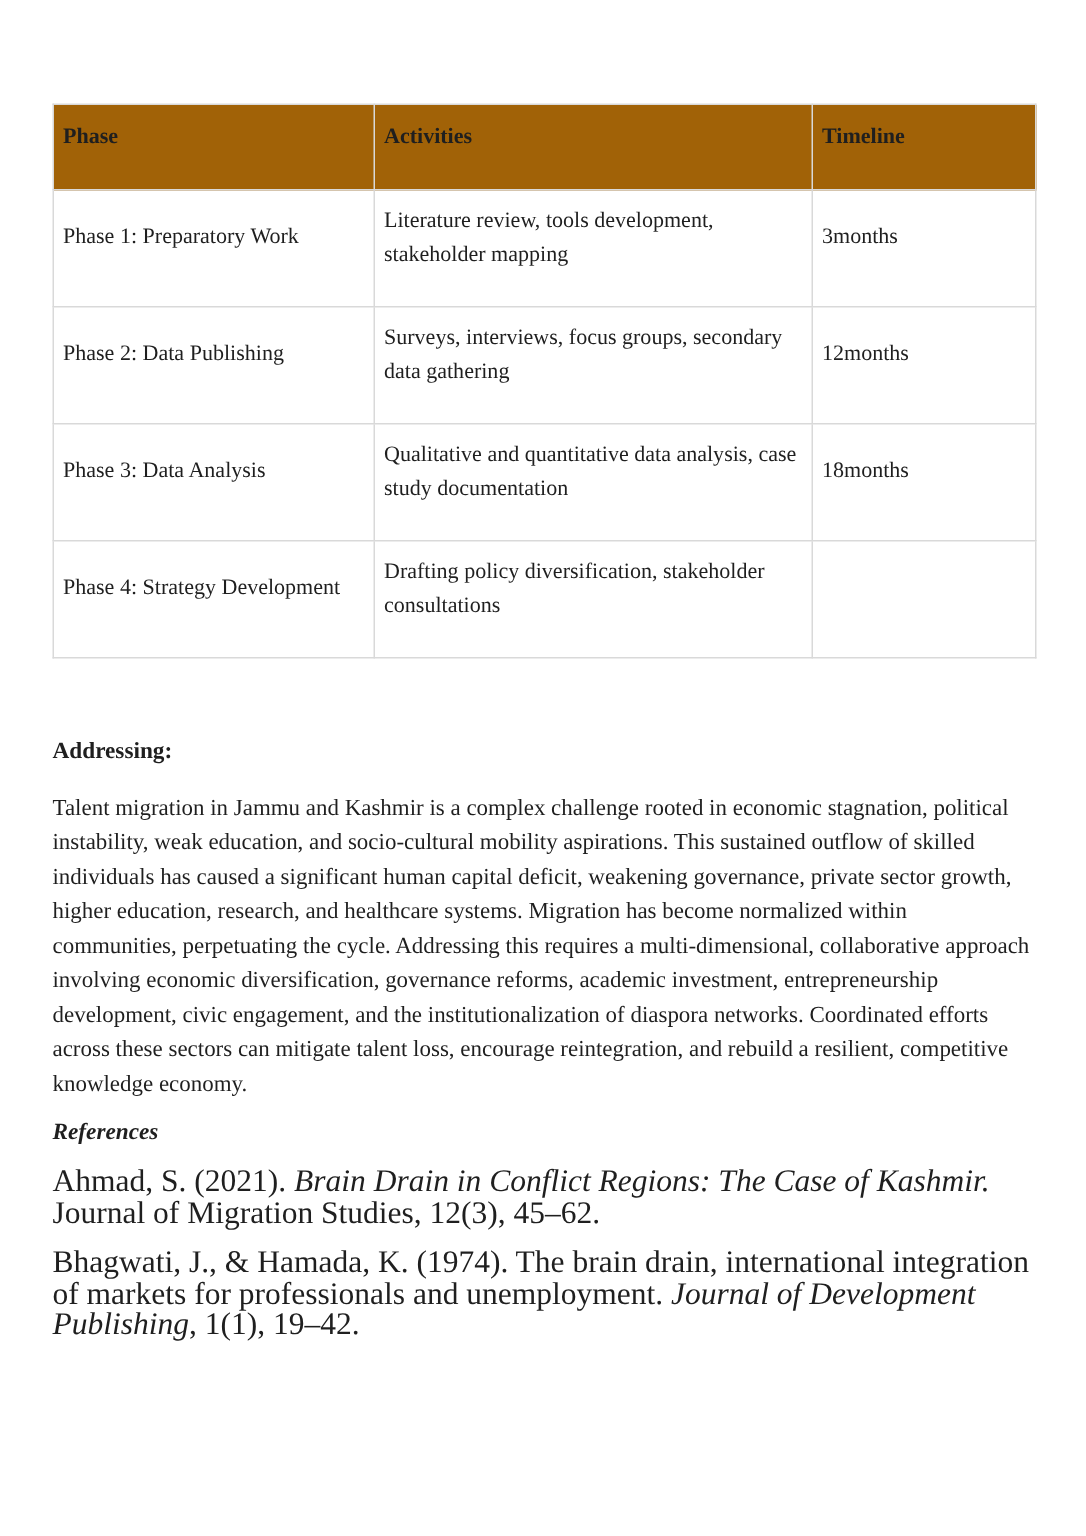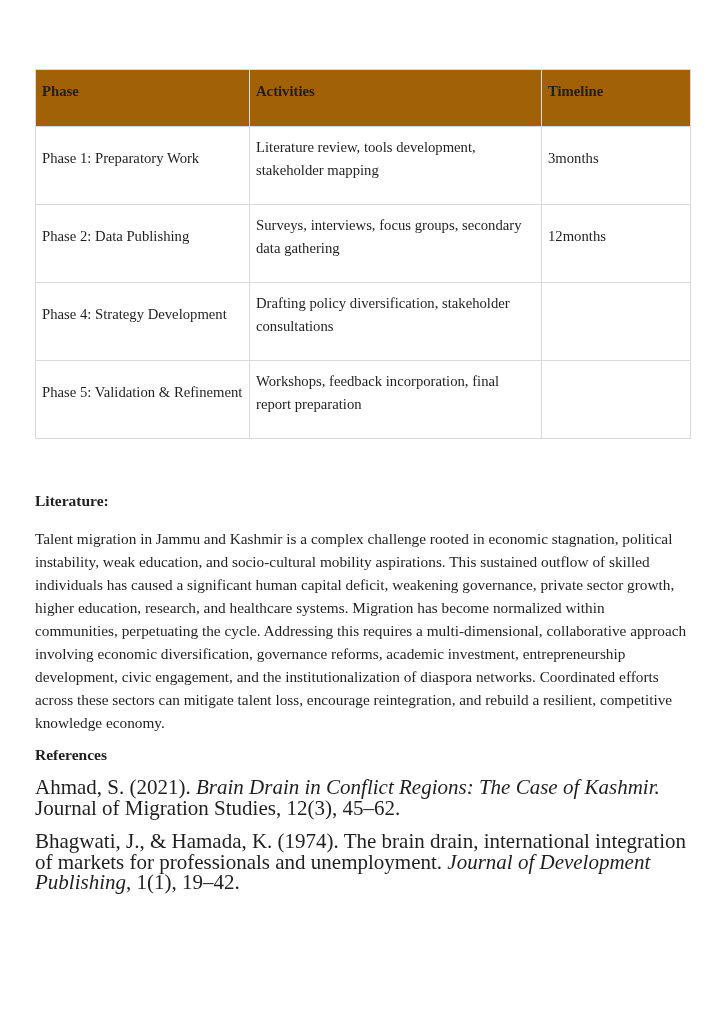--- a/index.html
+++ b/index.html
@@ -48,20 +48,21 @@
   }
   .body-p {
     font-size: 15.3px;
     line-height: 23px;
     margin: 17px 0 0 0;
     width: 656px;
   }
   .refs-h {
     font-size: 15.5px;
     font-weight: bold;
+    font-style: italic;
     margin: 12px 0 0 0;
   }
   .ref-p {
     font-size: 21px;
     line-height: 20.5px;
     margin: 13px 0 0 0;
     width: 656px;
   }
   .ref-p .it { font-style: italic; }
 </style>
@@ -107,44 +108,44 @@
           </td>
         <td>
             <div class="cellp">Surveys, interviews, focus groups, secondary data gathering</div>
           </td>
         <td>
             <div class="cellp">12months</div>
           </td>
       </tr>
       <tr>
         <td>
+            <div class="cellp">Phase 3: Data Analysis</div>
+          </td>
+        <td>
+            <div class="cellp">Qualitative and quantitative data analysis, case study documentation</div>
+          </td>
+        <td>
+            <div class="cellp">18months</div>
+          </td>
+      </tr>
+      <tr>
+        <td>
             <div class="cellp">Phase 4: Strategy Development</div>
           </td>
         <td>
             <div class="cellp">Drafting policy diversification, stakeholder consultations</div>
           </td>
         <td>
             <div class="cellp"></div>
           </td>
       </tr>
-      <tr>
-        <td>
-            <div class="cellp">Phase 5: Validation &amp; Refinement</div>
-          </td>
-        <td>
-            <div class="cellp">Workshops, feedback incorporation, final report preparation</div>
-          </td>
-        <td>
-            <div class="cellp"></div>
-          </td>
-      </tr>
     </tbody>
   </table>
 
-  <div class="conclusion-h">Literature:</div>
+  <div class="conclusion-h">Addressing:</div>
 
   <p class="body-p">Talent migration in Jammu and Kashmir is a complex challenge rooted in economic stagnation, political instability, weak education, and socio-cultural mobility aspirations. This sustained outflow of skilled individuals has caused a significant human capital deficit, weakening governance, private sector growth, higher education, research, and healthcare systems. Migration has become normalized within communities, perpetuating the cycle. Addressing this requires a multi-dimensional, collaborative approach involving economic diversification, governance reforms, academic investment, entrepreneurship development, civic engagement, and the institutionalization of diaspora networks. Coordinated efforts across these sectors can mitigate talent loss, encourage reintegration, and rebuild a resilient, competitive knowledge economy.</p>
 
   <div class="refs-h">References</div>
 
   <p class="ref-p"><span>Ahmad, S. (2021). </span><span class="it">Brain Drain in Conflict Regions: The Case of Kashmir.</span><span> Journal of Migration Studies, 12(3), 45–62.</span></p>
 
   <p class="ref-p"><span>Bhagwati, J., &amp; Hamada, K. (1974). The brain drain, international integration of markets for professionals and unemployment. </span><span class="it">Journal of Development Publishing</span><span>, 1(1), 19–42.</span></p>
 
 </div>

